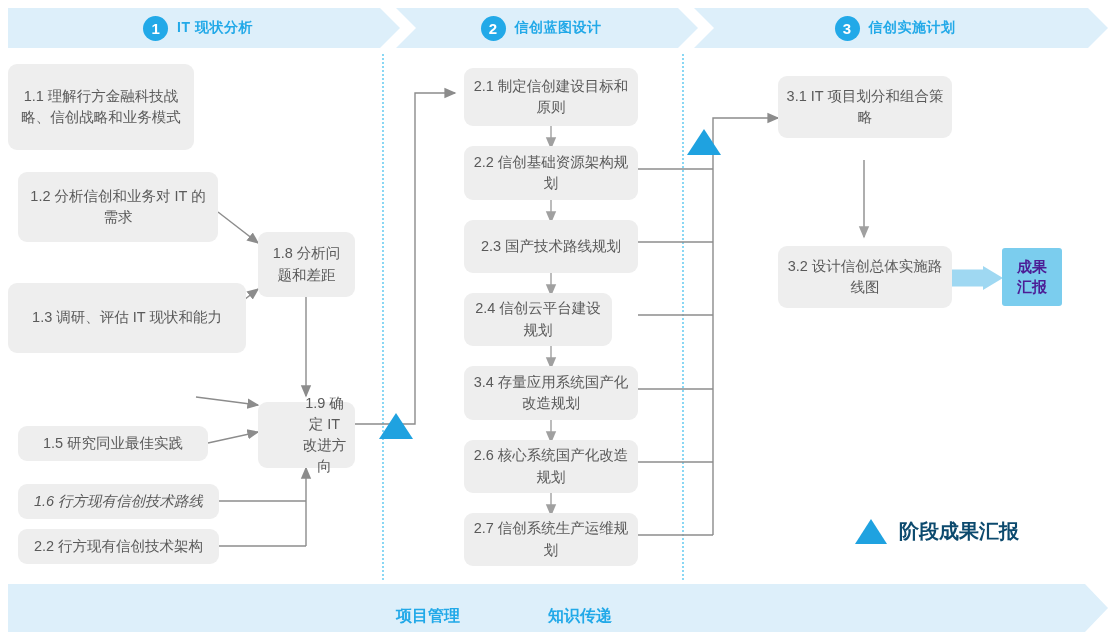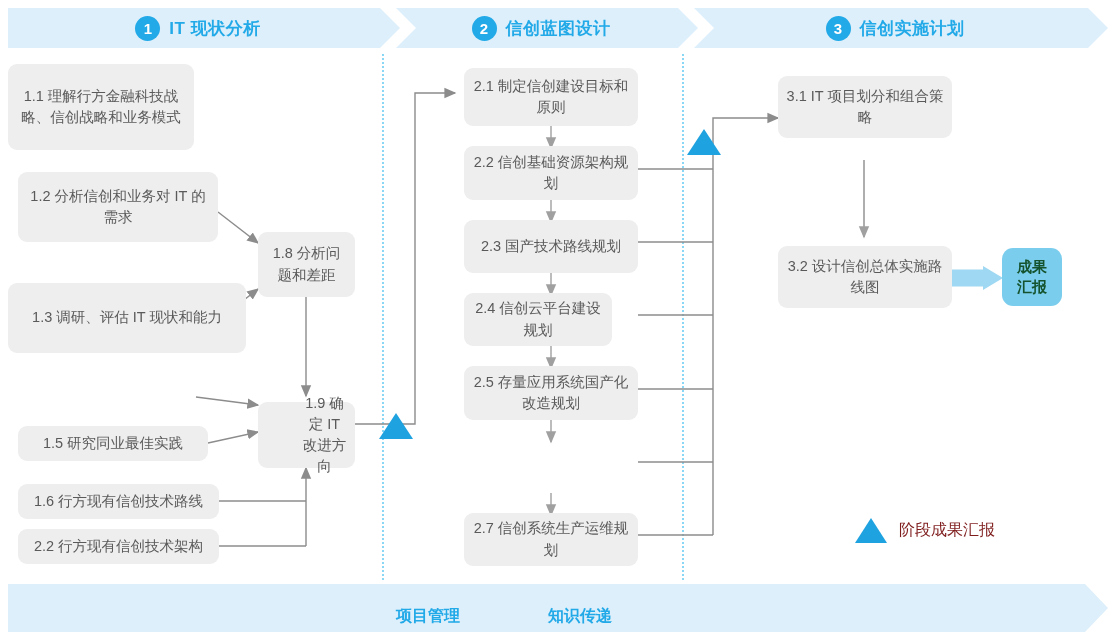--- a/index.html
+++ b/index.html
@@ -35,21 +35,21 @@
     width:25px;height:25px;border-radius:50%;
     background:#22a9e8;
     color:#ffffff;
     font-size:15px;
     font-weight:bold;
     display:flex;align-items:center;justify-content:center;
     line-height:1;
   }
   .phase-label{
     color:#22a9e8;
-    font-size:17px;
+    font-size:14px;
     font-weight:bold;
     letter-spacing:.5px;
     white-space:nowrap;
     text-align:right;
   }
 
   
   .bottom-banner{
     position:absolute;
     left:0;
@@ -83,46 +83,46 @@
     line-height:1.45;
     display:flex;
     align-items:center;
     justify-content:center;
     text-align:center;
     box-sizing:border-box;
     padding:4px 8px;
   }
   .box.result{
     background:#7bcdee;
-    color:#14532d;
+    color:#4c1d95;
     font-weight:bold;
     font-size:15px;
-    border-radius:11px;
+    border-radius:3px;
     line-height:1.35;
   }
 
   
   .legend{
     position:absolute;
     left:855px;
     top:518px;
     display:flex;
     align-items:center;
     gap:12px;
   }
   .legend-tri{
     width:0;height:0;
     border-left:16px solid transparent;
     border-right:16px solid transparent;
     border-bottom:25px solid #1fa2e0;
   }
   .legend-text{
-    color:#7f1d1d;
-    font-size:16px;
-    font-weight:normal;
+    color:#0c4a6e;
+    font-size:20px;
+    font-weight:bold;
     white-space:nowrap;
   }
 
   
   .milestone{
     position:absolute;
     width:0;height:0;
     border-left:17px solid transparent;
     border-right:17px solid transparent;
     border-bottom:26px solid #1fa2e0;
@@ -206,31 +206,32 @@
     <path d="M864,160 L864,237" stroke="#8c8c8c" stroke-width="1.4" fill="none" marker-end="url(#ahd)"></path>
 
     <path d="M950,278 L985,278" stroke="#9fd8f2" stroke-width="17" fill="none"></path>
     <path d="M983,266 L1003,278 L983,290 z" fill="#9fd8f2"></path>
   </svg>
 
   <div class="box" style="left:8px;top:64px;width:186px;height:86px;">1.1 理解行方金融科技战略、信创战略和业务模式</div>
   <div class="box" style="left:18px;top:172px;width:200px;height:70px;">1.2 分析信创和业务对 IT 的需求</div>
   <div class="box" style="left:8px;top:283px;width:238px;height:70px;">1.3 调研、评估 IT 现状和能力</div>
   <div class="box" style="left:18px;top:426px;width:190px;height:35px;">1.5 研究同业最佳实践</div>
-  <div class="box" style="left:18px;top:484px;width:201px;height:35px;">1.6 行方现有信创技术路线</div>
+  <div class="box" style="left:18px;top:484px;width:201px;height:35px;font-style:italic;">1.6 行方现有信创技术路线</div>
   <div class="box" style="left:18px;top:529px;width:201px;height:35px;">2.2 行方现有信创技术架构</div>
 
   <div class="box" style="left:258px;top:232px;width:97px;height:65px;">1.8 分析问题和差距</div>
   <div class="box" style="left:258px;top:402px;width:97px;height:66px;padding-left:44px;">1.9 确定 IT 改进方向</div>
 
   <div class="box" style="left:464px;top:68px;width:174px;height:58px;">2.1 制定信创建设目标和原则</div>
   <div class="box" style="left:464px;top:146px;width:174px;height:54px;">2.2 信创基础资源架构规划</div>
   <div class="box" style="left:464px;top:220px;width:174px;height:53px;">2.3 国产技术路线规划</div>
   <div class="box" style="left:464px;top:293px;width:148px;height:53px;">2.4 信创云平台建设规划</div>
-  <div class="box" style="left:464px;top:366px;width:174px;height:54px;">2.5 存量应用系统国产化改造规划</div>
+  <div class="box" style="left:464px;top:366px;width:174px;height:54px;">3.4 存量应用系统国产化改造规划</div>
+  <div class="box" style="left:464px;top:440px;width:174px;height:53px;">2.6 核心系统国产化改造规划</div>
   <div class="box" style="left:464px;top:513px;width:174px;height:53px;">2.7 信创系统生产运维规划</div>
 
   <div class="box" style="left:778px;top:76px;width:174px;height:62px;">3.1 IT 项目划分和组合策略</div>
   <div class="box" style="left:778px;top:246px;width:174px;height:62px;">3.2 设计信创总体实施路线图</div>
   <div class="box result" style="left:1002px;top:248px;width:60px;height:58px;">成果汇报</div>
 
   <div class="milestone" style="left:379px;top:413px;"></div>
   <div class="milestone" style="left:687px;top:129px;"></div>
 
   <div class="legend">

